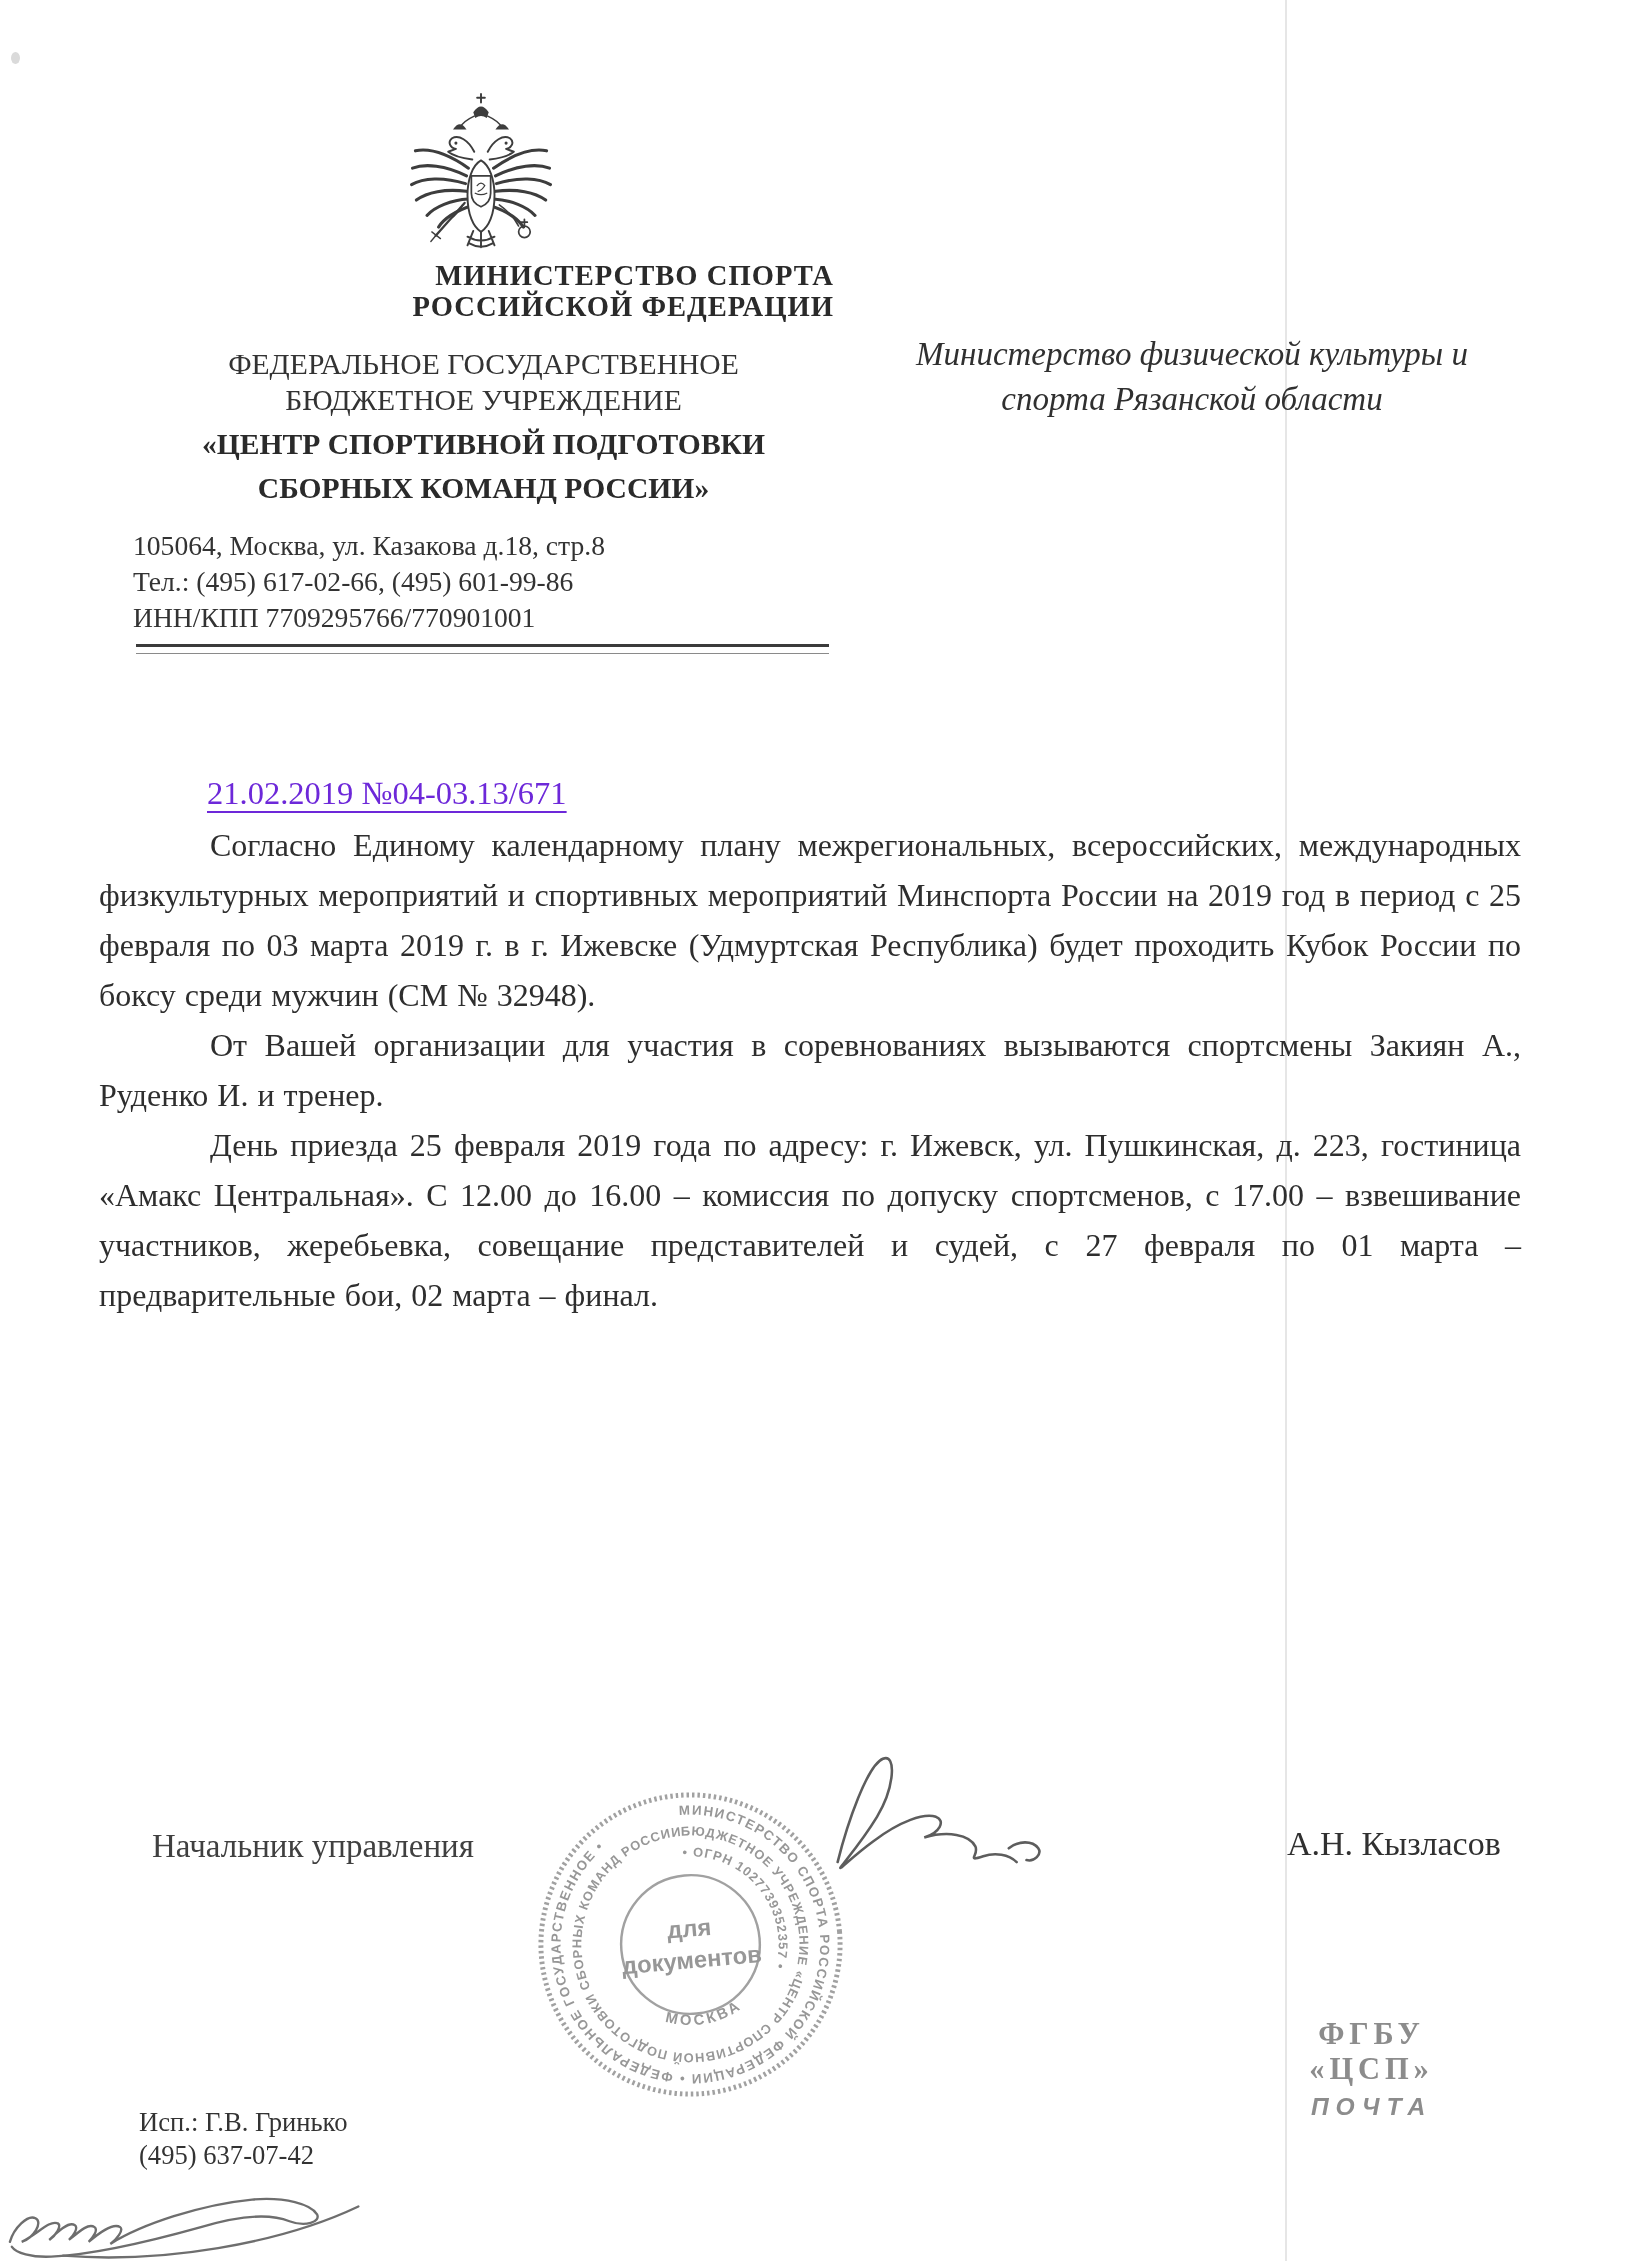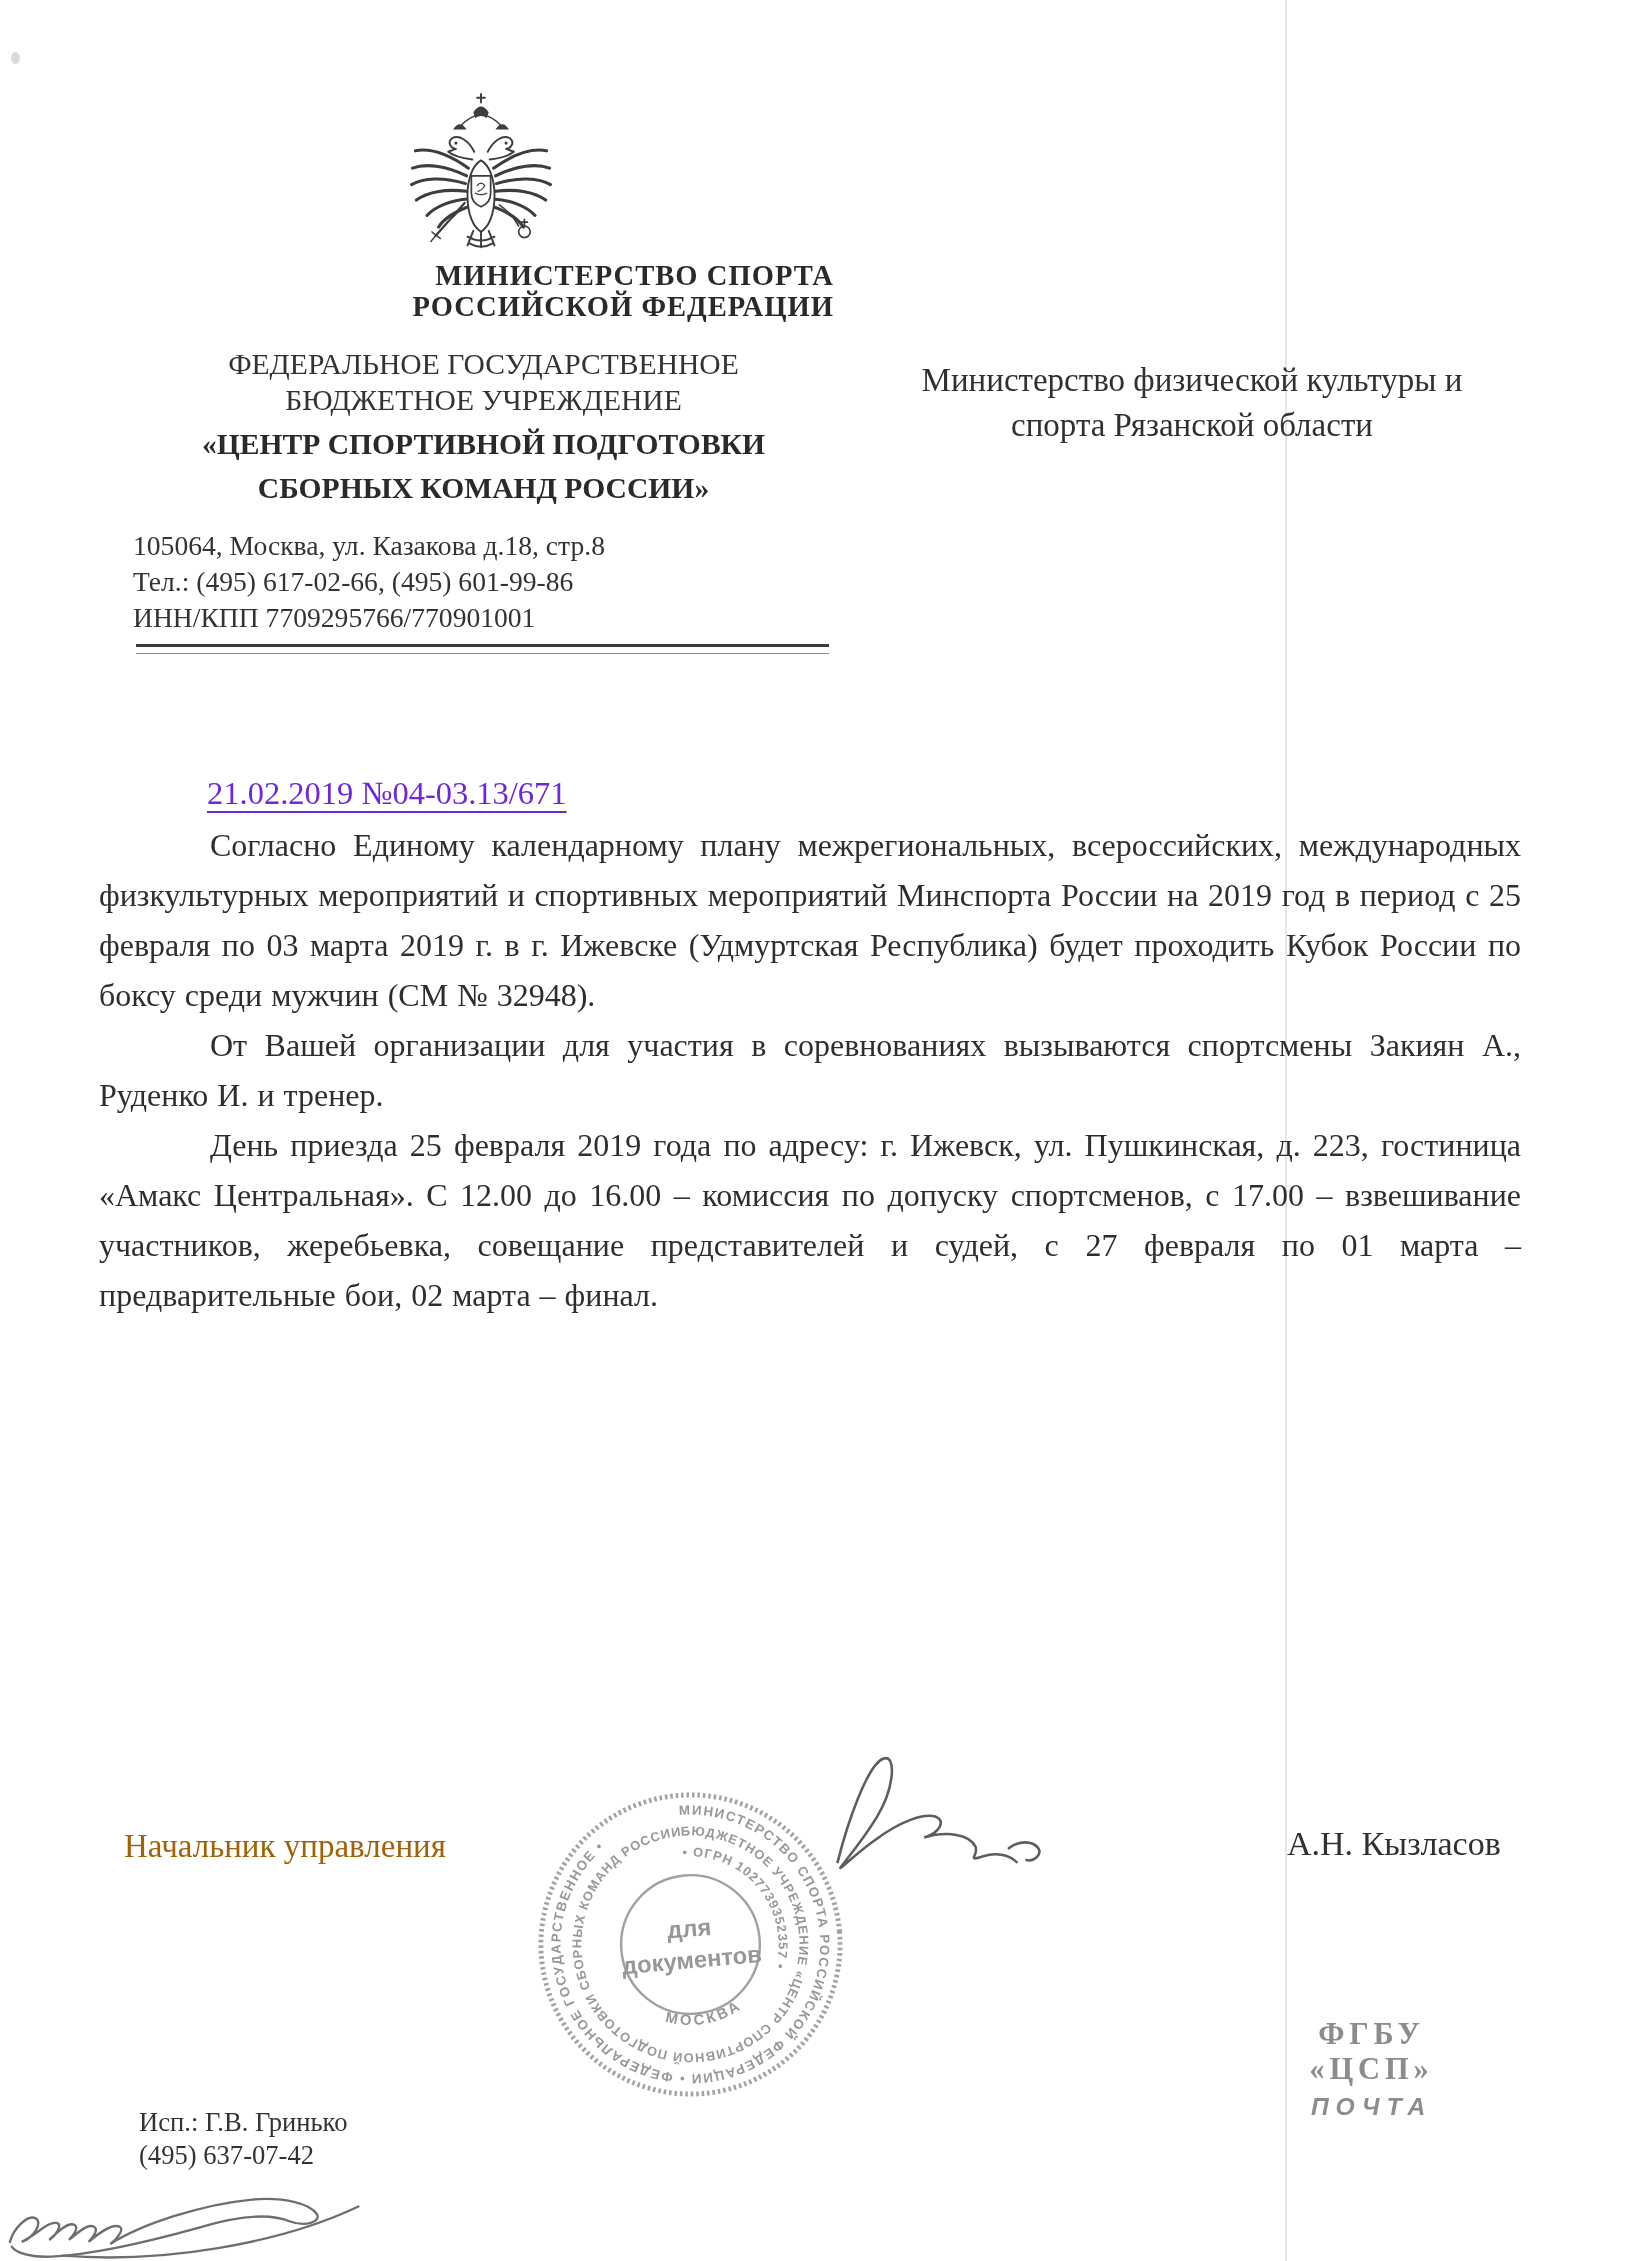--- a/index.html
+++ b/index.html
@@ -18,31 +18,31 @@
   .ministry{left:133px; top:261px; width:701px; text-align:right;
     font-weight:700; font-size:28.6px; line-height:30.5px; letter-spacing:1px; color:#2a2a2a;}
   .orgname{left:133px; top:346px; width:701px; text-align:center;
     font-size:29.6px; line-height:36px; color:#333;}
   .orgname .b{font-weight:700; color:#2a2a2a;margin-top:8px;}
   .addr{left:133px; top:528px; width:701px; text-align:left;
     font-size:27.6px; line-height:36px; color:#333;}
   .rule{left:136px; top:644px; width:693px; height:5.9px;
     border-top:3px solid #3b3b3b; border-bottom:1px solid #8a8a8a;}
   
-  .recipient{left:859px; top:358px; width:666px; text-align:center;
-    font-size:33px; line-height:45px; color:#303030;}
+  .recipient{left:859px; top:332px; width:666px; text-align:center;
+    font-size:33px; line-height:45px; color:#303030;font-style:italic;}
   
   .refline{left:207px; top:775px; font-size:32.5px; color:#6d28d9;
     text-decoration:underline; text-underline-offset:6.9px; text-decoration-thickness:2px;text-align:center;}
   
   .bodytext{left:99px; top:820px; width:1422px; font-size:32px; line-height:50px;
     text-align:justify; text-align-last:left; color:#2e2e2e; word-spacing:1px;}
   .bodytext p{margin:0; text-indent:111px;}
   
-  .sig-title{left:124px; top:1828px; font-size:33px; color:#a16207;}
+  .sig-title{left:152px; top:1828px; font-size:33px; color:#404040;}
   .sig-name{left:1287px; top:1825px; font-size:34px; color:#303030;}
   
   .stamp{left:532px; top:1786px; width:317px; height:317px; transform:rotate(-5deg); opacity:.92;}
   .stamp svg{width:100%; height:100%;}
   
   .autograph1{left:816px; top:1746px; width:241px; height:148px;}
   
   .mailstamp{left:1261px; top:2017px; width:221px; text-align:center; color:#8c8c8c;}
   .mailstamp .l1{font-size:30.5px; font-weight:700; letter-spacing:4.9px; font-family:"Liberation Serif",serif;}
   .mailstamp .l2{margin-top:5.9px; font-size:24.6px; font-weight:700; letter-spacing:6.9px;

